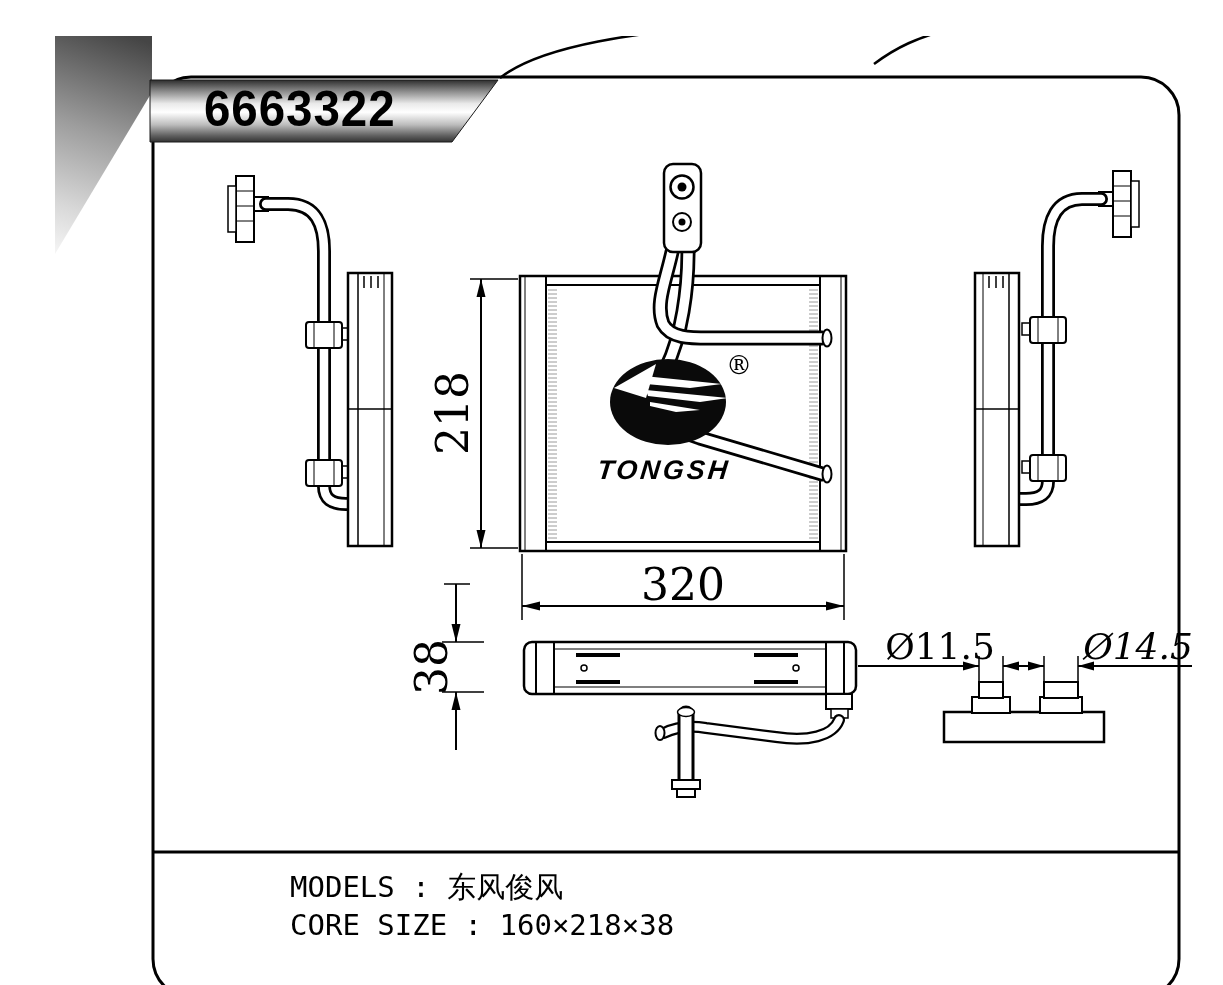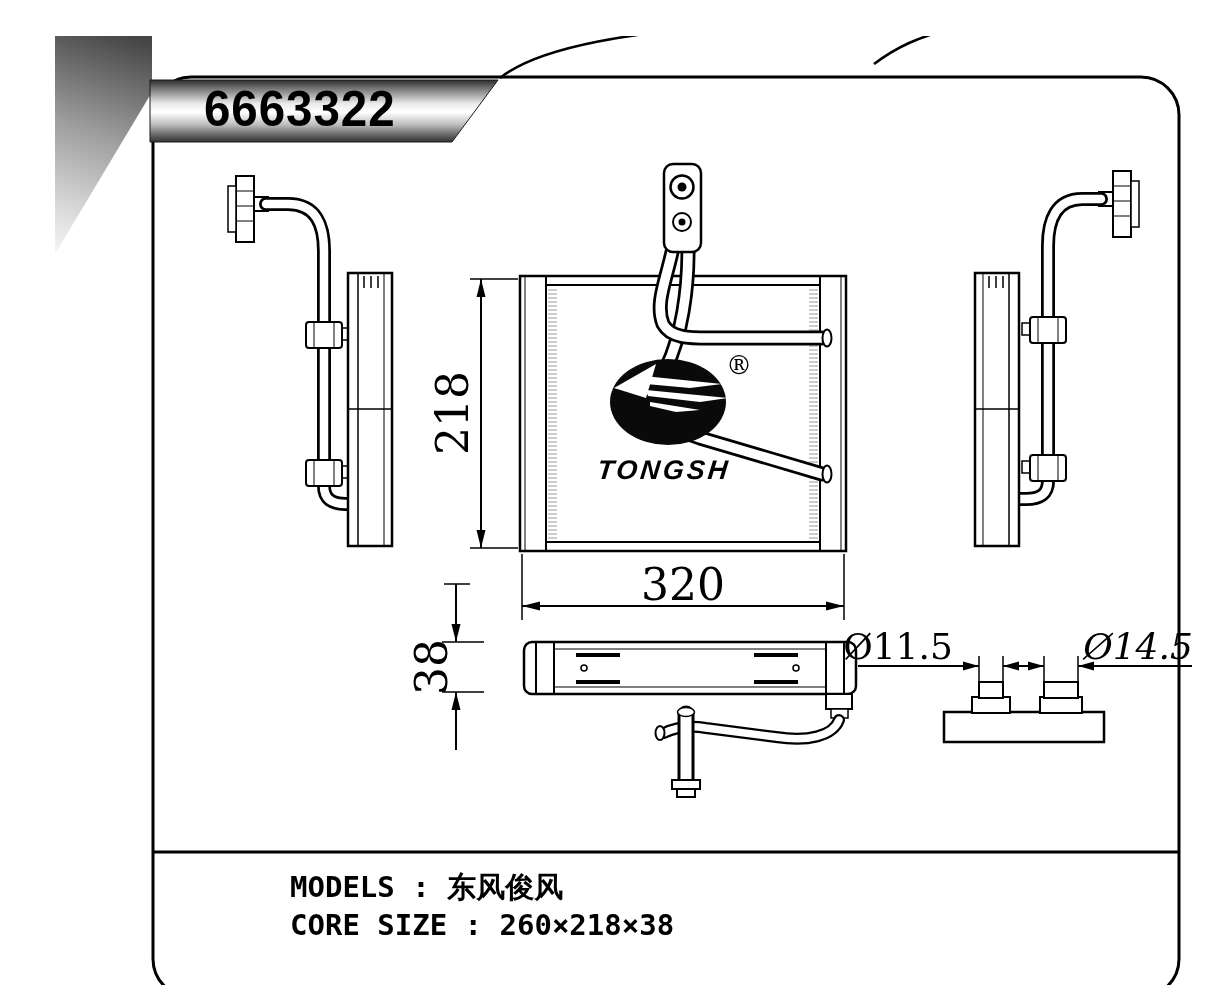--- a/index.html
+++ b/index.html
@@ -14,21 +14,21 @@
   .t  { position:absolute; color:#000; white-space:nowrap; }
   .ctr { transform:translate(-50%,-50%); }
   .rot { transform:translate(-50%,-50%) rotate(-90deg); }
   .dim    { font-family:"DejaVu Serif","Liberation Serif",serif; font-size:44px; }
   .dim-sm { font-family:"DejaVu Serif","Liberation Serif",serif; font-size:36px; }
   .pn  { font-size:50px; font-weight:bold; letter-spacing:1px; transform:scaleX(.95); transform-origin:left top; }
   .logo-text { font-size:27px; font-weight:bold; font-style:italic; letter-spacing:3px;
                transform:translate(-50%,-50%) skewX(-6deg); }
   .reg { font-family:"DejaVu Serif","Liberation Serif",serif; font-size:26px; }
   .specs { font-family:"DejaVu Sans Mono","Liberation Mono",monospace; font-size:29px;
-           font-weight:bold; line-height:38px; }
+           font-weight:normal; line-height:38px; }
 </style>
 </head>
 <body>
 
 <div class="canvas">
 
   <svg class="art" width="1223" height="985" viewBox="0 0 1223 985">
     <defs>
       <linearGradient id="gmetal" x1="0" y1="0" x2="0" y2="1">
         <stop offset="0" stop-color="#2e2e2e"></stop>
@@ -255,26 +255,26 @@
   </svg>
 
   <div class="t pn" style="left:204px; top:44px;">6663322</div>
 
   <div class="t dim rot" style="left:452px; top:377px;">218</div>
 
   <div class="t dim ctr" style="left:683px; top:548px;">320</div>
 
   <div class="t dim rot" style="left:431px; top:631px;">38</div>
 
-  <div class="t dim-sm ctr" style="left:898px; top:610px;">Ø11.5</div>
+  <div class="t dim-sm ctr" style="left:940px; top:610px;">Ø11.5</div>
 
   <div class="t dim-sm ctr" style="left:1138px; top:610px;font-style:italic;">Ø14.5</div>
 
   <div class="t logo-text" style="left:664px; top:434px;">TONGSH</div>
 
   <div class="t reg" style="left:726px; top:314px;">®</div>
 
   <div class="t specs" style="left:290px; top:832px;">
     <div>MODELS : 东风俊风</div>
-    <div>CORE SIZE : 260×218×38</div>
+    <div>CORE SIZE : 160×218×38</div>
   </div>
 
 </div>
 
 </body></html>

